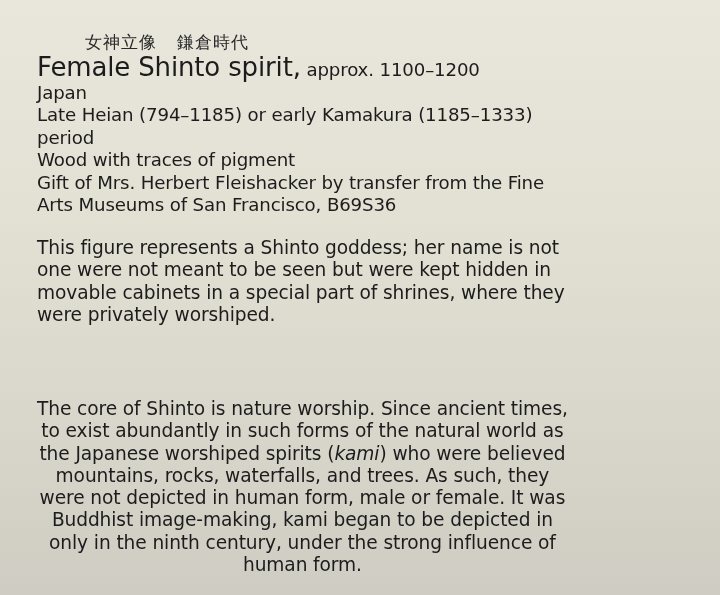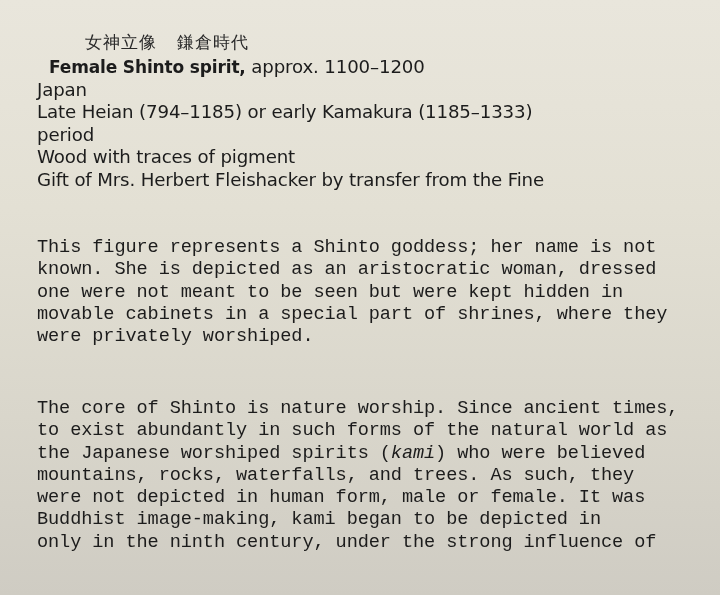--- a/index.html
+++ b/index.html
@@ -35,68 +35,68 @@
     .meta {
       position: absolute;
       top: 56px;
       left: 0;
       font-size: 18.2px;
       line-height: 22.5px;
       letter-spacing: -0.15px;
     }
     .meta .line { display: block; white-space: nowrap; }
     .meta .title-bold {
-      font-weight: bold;
-      font-size: 17px;
-      margin-left: 12px;
+      font-weight: normal;
+      font-size: 26px;
     }
     .meta .date {
       font-weight: normal;
       text-align: right;
     }
     .meta .italic { }
     .para {
       position: absolute;
       left: 0;
       font-size: 18.6px;
       line-height: 22.3px;
       letter-spacing: -0.1px;
     }
-    .para .line { display: block; white-space: nowrap; font-family: Liberation Mono, monospace; }
+    .para .line { display: block; white-space: nowrap; }
     .para1 { top: 237px; }
-    .para2 { top: 398px; }
+    .para2 { top: 398px; text-align: center; }
     .para em { font-style: italic; }
   </style>
 </head>
 <body>
 
 <div class="label">
 
   <div class="jp-title"><span>女神立像</span><span class="gap"></span><span>鎌倉時代</span></div>
 
   <div class="meta">
     <span class="line"><span class="title-bold">Female Shinto spirit,</span> <span class="date">approx. 1100–1200</span></span>
     <span class="line">Japan</span>
     <span class="line">Late Heian (794–1185) or early Kamakura (1185–1333)</span>
     <span class="line">period</span>
     <span class="line">Wood with traces of pigment</span>
     <span class="line italic">Gift of Mrs. Herbert Fleishacker by transfer from the Fine</span>
+    <span class="line"><span class="italic">Arts Museums of San Francisco,</span> <span>B69S36</span></span>
   </div>
 
   <div class="para para1">
     <span class="line">This figure represents a Shinto goddess; her name is not</span>
-    <span class="line">known. She is depicted as an aristocratic woman, dressed</span>
     <span class="line">one were not meant to be seen but were kept hidden in</span>
     <span class="line">movable cabinets in a special part of shrines, where they</span>
     <span class="line">were privately worshiped.</span>
   </div>
 
   <div class="para para2">
     <span class="line">The core of Shinto is nature worship. Since ancient times,</span>
     <span class="line">to exist abundantly in such forms of the natural world as</span>
     <span class="line"><span>the Japanese worshiped spirits (</span><em>kami</em><span>) who were believed</span></span>
     <span class="line">mountains, rocks, waterfalls, and trees. As such, they</span>
     <span class="line">were not depicted in human form, male or female. It was</span>
     <span class="line">Buddhist image-making, kami began to be depicted in</span>
     <span class="line">only in the ninth century, under the strong influence of</span>
+    <span class="line">human form.</span>
   </div>
 
 </div>
 
 </body></html>

